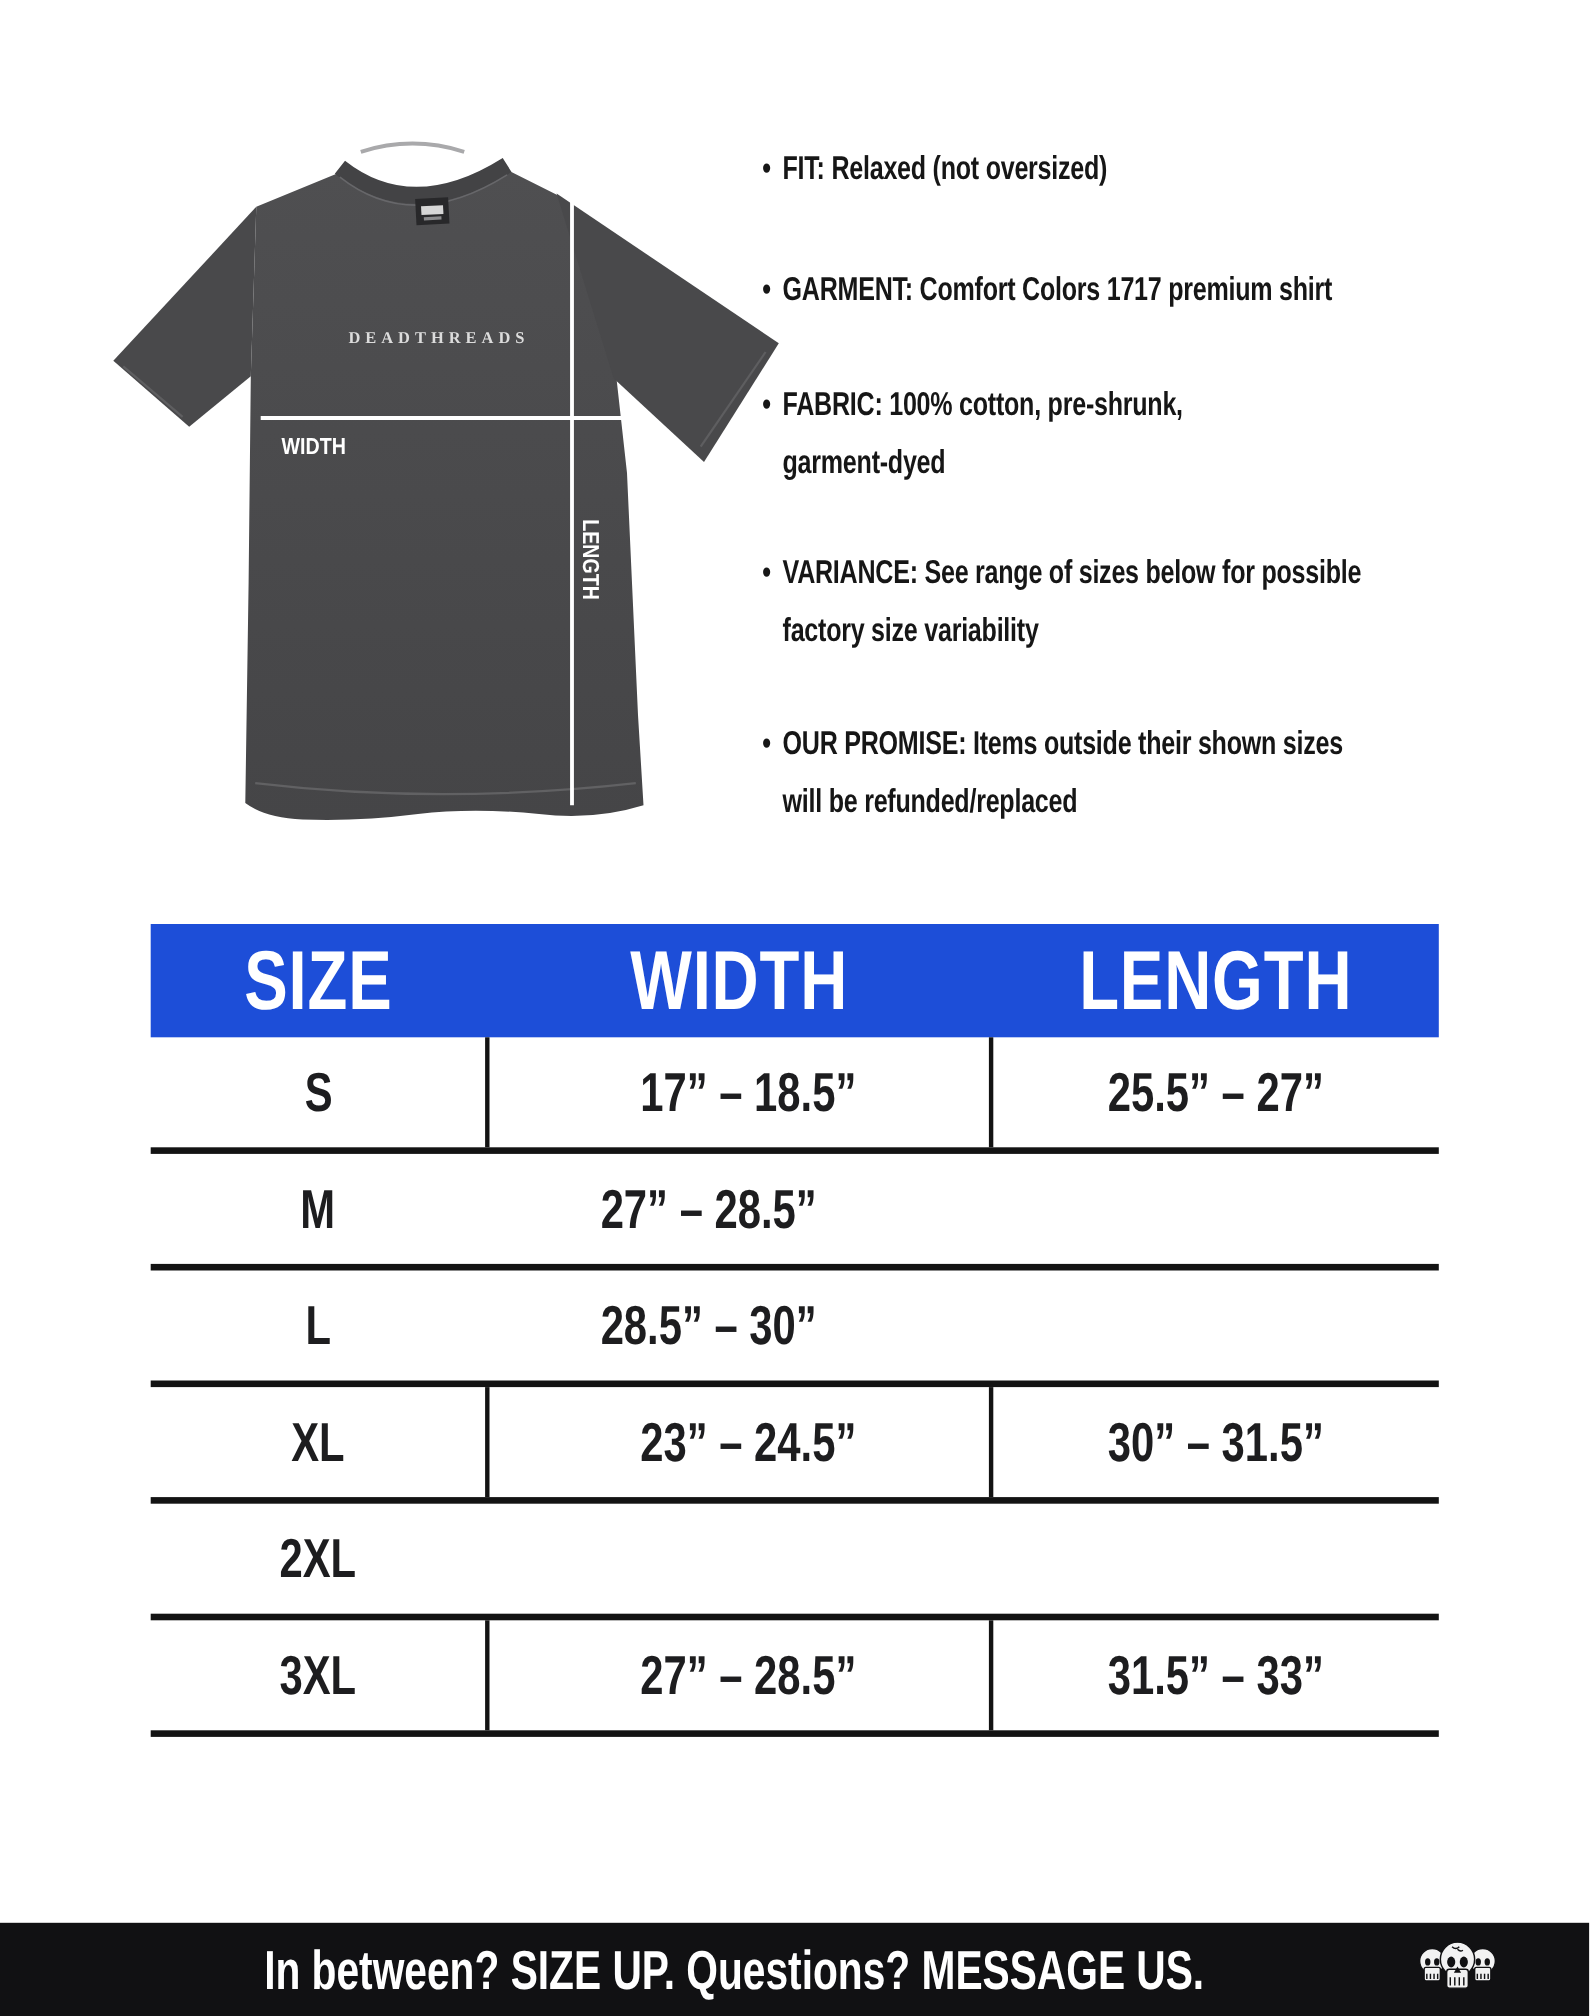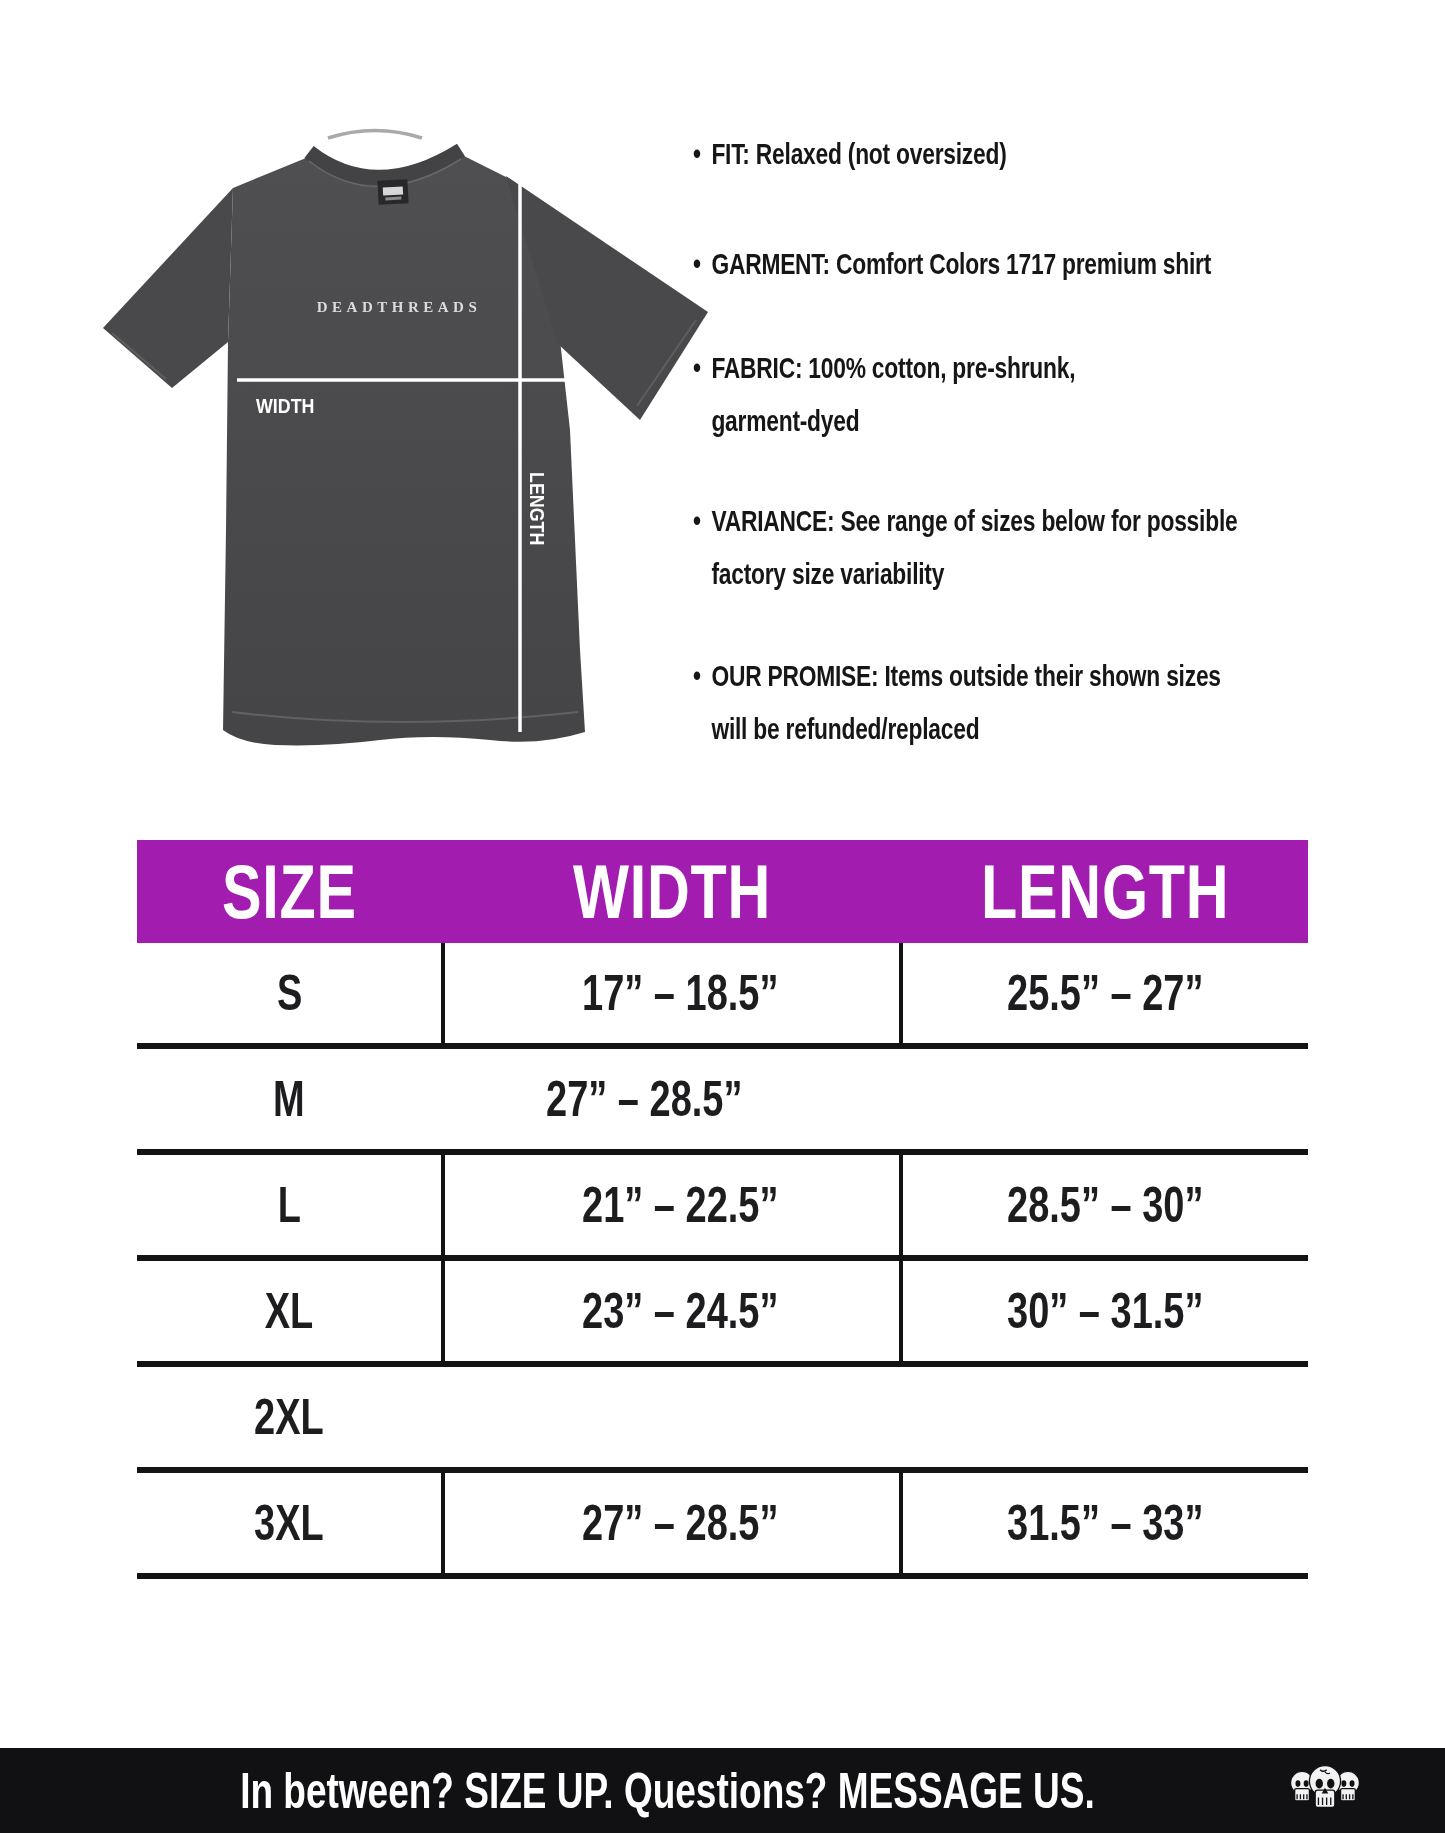--- a/index.html
+++ b/index.html
@@ -17,21 +17,21 @@
     position:absolute; left:0; display:flex; gap:14px; width:820px;
     font-size:30px; font-weight:bold; line-height:53px; color:#161616;
     transform:scaleX(0.76); transform-origin:0 0; letter-spacing:-0.3px;
   }
   .bullet .dot { flex:0 0 auto; }
   .bullet .btext { white-space:pre-line; }
 
   
   .size-table { position:absolute; left:137px; top:840px; width:1171px; }
   .thead {
-    height:103px; background:#a21caf; display:flex; align-items:stretch;
+    height:103px; background:#1d4ed8; display:flex; align-items:stretch;
     color:#ffffff; font-weight:bold; font-size:76px;
   }
   .trow {
     height:106px; display:flex; align-items:stretch; box-sizing:border-box;
     border-bottom:6px solid #131313; font-size:50px; font-weight:bold; color:#1d1d1f;
   }
   .c1 { width:26%; }  .c2 { width:39.4%; }  .c3 { width:34.6%; }
   .cell { display:flex; align-items:center; justify-content:center; box-sizing:border-box; }
   .trow .c2 { border-left:4px solid #131313; border-right:4px solid #131313;padding-left:16px; }
   .cond  { display:inline-block; white-space:nowrap; transform:scaleX(0.76); transform-origin:50% 50%; }
@@ -146,23 +146,20 @@
       <div class="cell c1">
           <span class="cond">M</span>
         </div>
       <div class="cell c3">
           <span class="cond">27” – 28.5”</span>
         </div>
     </div>
     <div class="trow">
       <div class="cell c1">
           <span class="cond">L</span>
-        </div>
-      <div class="cell c2">
-          <span class="cond">21” – 22.5”</span>
         </div>
       <div class="cell c3">
           <span class="cond">28.5” – 30”</span>
         </div>
     </div>
     <div class="trow">
       <div class="cell c1">
           <span class="cond">XL</span>
         </div>
       <div class="cell c2">

